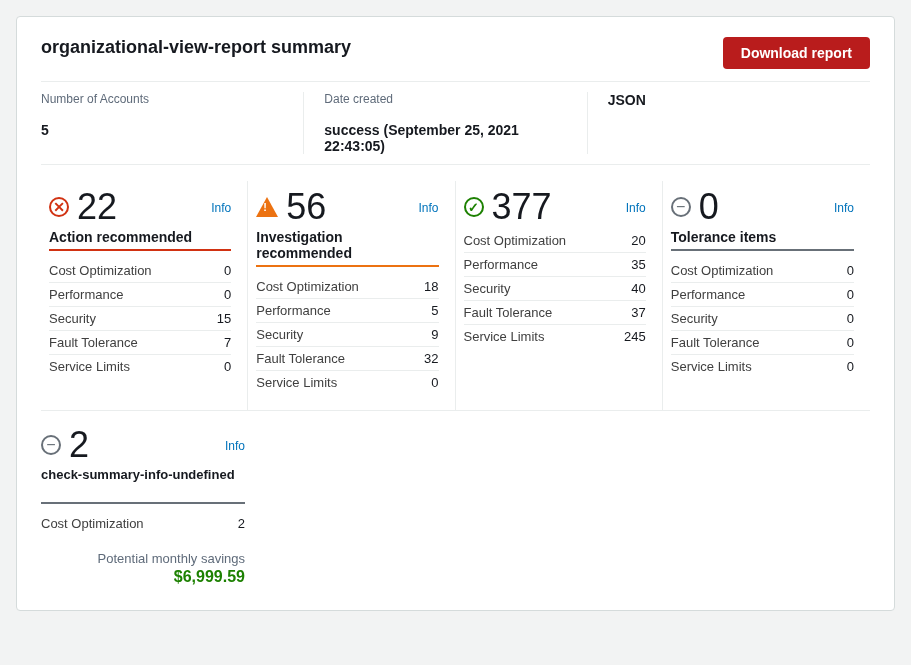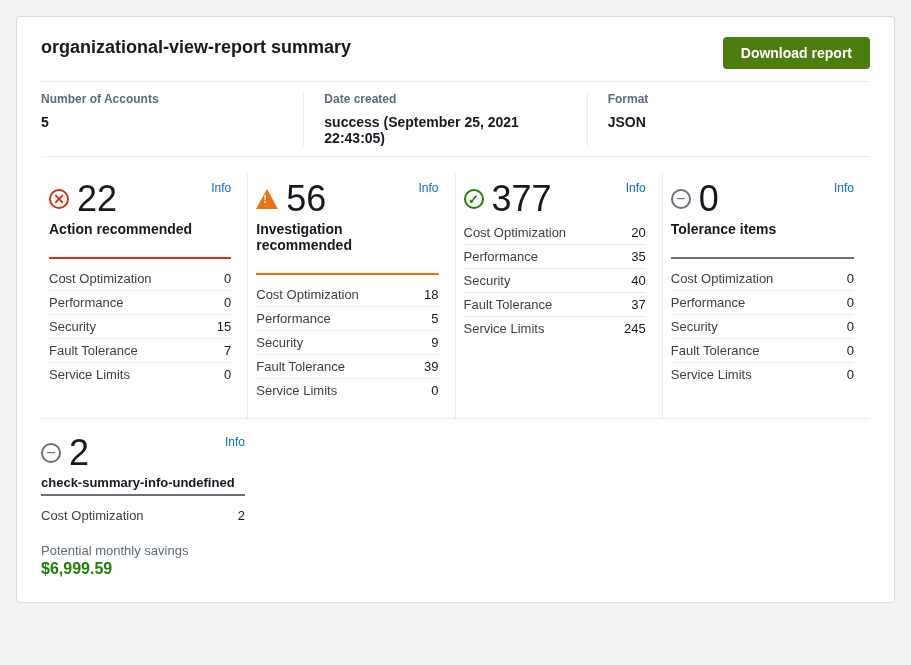--- a/index.html
+++ b/index.html
@@ -26,21 +26,21 @@
       align-items: flex-start;
       margin-bottom: 12px;
     }
     .report-title {
       font-size: 18px;
       font-weight: 700;
       color: #16191f;
       text-align: center;
     }
     .download-btn {
-      background: #4d7c0f;
+      background: #b91c1c;
       color: #fff;
       border: none;
       border-radius: 4px;
       padding: 8px 18px;
       font-size: 14px;
       font-weight: 600;
       cursor: pointer;
       white-space: nowrap;
     }
     .meta-row {
@@ -55,22 +55,21 @@
       flex: 1;
       padding-right: 20px;
     }
     .meta-item:not(:last-child) {
       border-right: 1px solid #eaeded;
       margin-right: 20px;
     }
     .meta-label {
       font-size: 12px;
       color: #5f6b7a;
-      margin-bottom: 8px;
-      font-weight: bold;
+      margin-bottom: 16px;
     }
     .meta-value {
       font-size: 14px;
       color: #16191f;
       font-weight: 600;
     }
     .stats-grid {
       display: grid;
       grid-template-columns: repeat(4, 1fr);
       gap: 0;
@@ -98,29 +97,29 @@
       font-weight: 300;
       color: #16191f;
       line-height: 1;
     }
     .info-link {
       font-size: 12px;
       color: #0073bb;
       cursor: pointer;
       text-decoration: none;
       align-self: flex-start;
-      margin-top: 0;
+      margin-top: 12px;
     }
     .stat-label {
       font-size: 14px;
       font-weight: 600;
       color: #16191f;
       margin-bottom: 8px;
       border-bottom: 2px solid #d13212;
-      padding-bottom: 20px;
+      padding-bottom: 4px;
     }
     .stat-label.orange { border-bottom-color: #ec7211; }
     .stat-label.green { border-bottom-color: #1d8102; }
     .stat-label.gray { border-bottom-color: #687078; }
     .stat-rows {}
     .stat-row {
       display: flex;
       justify-content: space-between;
       padding: 4px 0;
       font-size: 13px;
@@ -210,24 +209,25 @@
       font-weight: 300;
       color: #16191f;
       line-height: 1;
     }
     .bottom-stat-label {
       font-size: 13px;
       font-weight: 600;
       color: #16191f;
       margin-bottom: 8px;
       border-bottom: 2px solid #687078;
-      padding-bottom: 4px;
+      padding-bottom: 20px;
     }
     .savings-section {
       margin-top: 16px;
+      text-align: right;
     }
     .savings-label {
       font-size: 13px;
       color: #5f6b7a;
       margin-bottom: 2px;
     }
     .savings-value {
       font-size: 16px;
       font-weight: 700;
       color: #1d8102;
@@ -246,21 +246,20 @@
   <div class="meta-row">
     <div class="meta-item">
       <div class="meta-label">Number of Accounts</div>
       <div class="meta-value">5</div>
     </div>
     <div class="meta-item">
       <div class="meta-label">Date created</div>
       <div class="meta-value">success (September 25, 2021 22:43:05)</div>
     </div>
     <div class="meta-item">
-      <div class="meta-label">Format</div>
       <div class="meta-value">JSON</div>
     </div>
   </div>
 
   <div class="stats-grid">
 
     <div class="stat-col">
       <div class="stat-header">
         <div class="stat-icon-num">
           <span class="icon-error">✕</span>
@@ -310,21 +309,21 @@
         <div class="stat-row">
           <span class="stat-row-label">Performance</span>
           <span class="stat-row-value">5</span>
         </div>
         <div class="stat-row">
           <span class="stat-row-label">Security</span>
           <span class="stat-row-value">9</span>
         </div>
         <div class="stat-row">
           <span class="stat-row-label">Fault Tolerance</span>
-          <span class="stat-row-value">39</span>
+          <span class="stat-row-value">32</span>
         </div>
         <div class="stat-row">
           <span class="stat-row-label">Service Limits</span>
           <span class="stat-row-value">0</span>
         </div>
       </div>
     </div>
 
     <div class="stat-col">
       <div class="stat-header">

